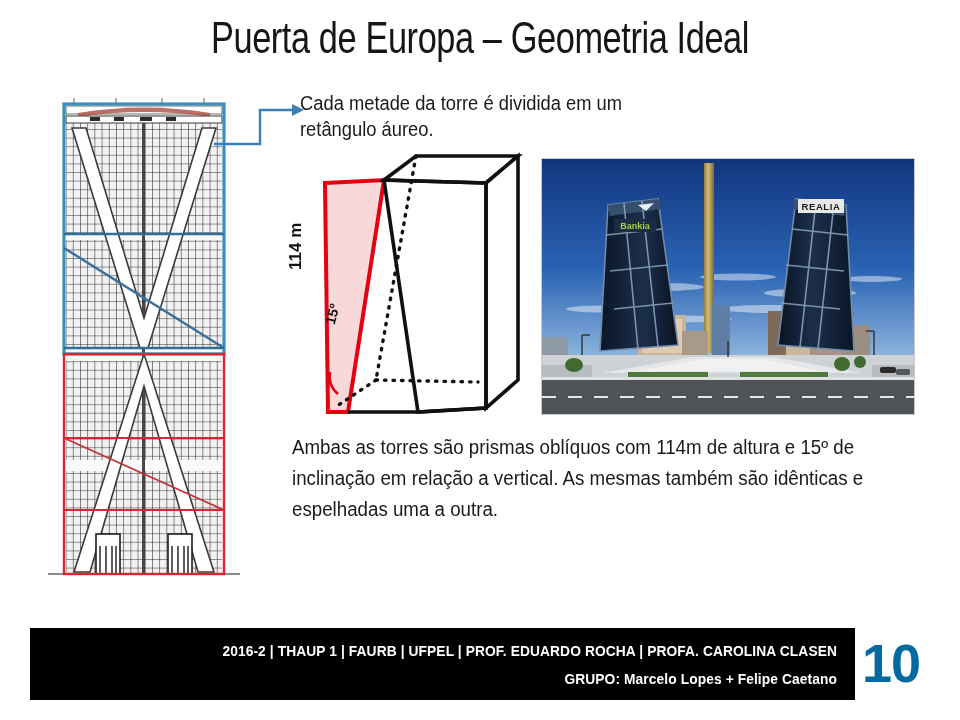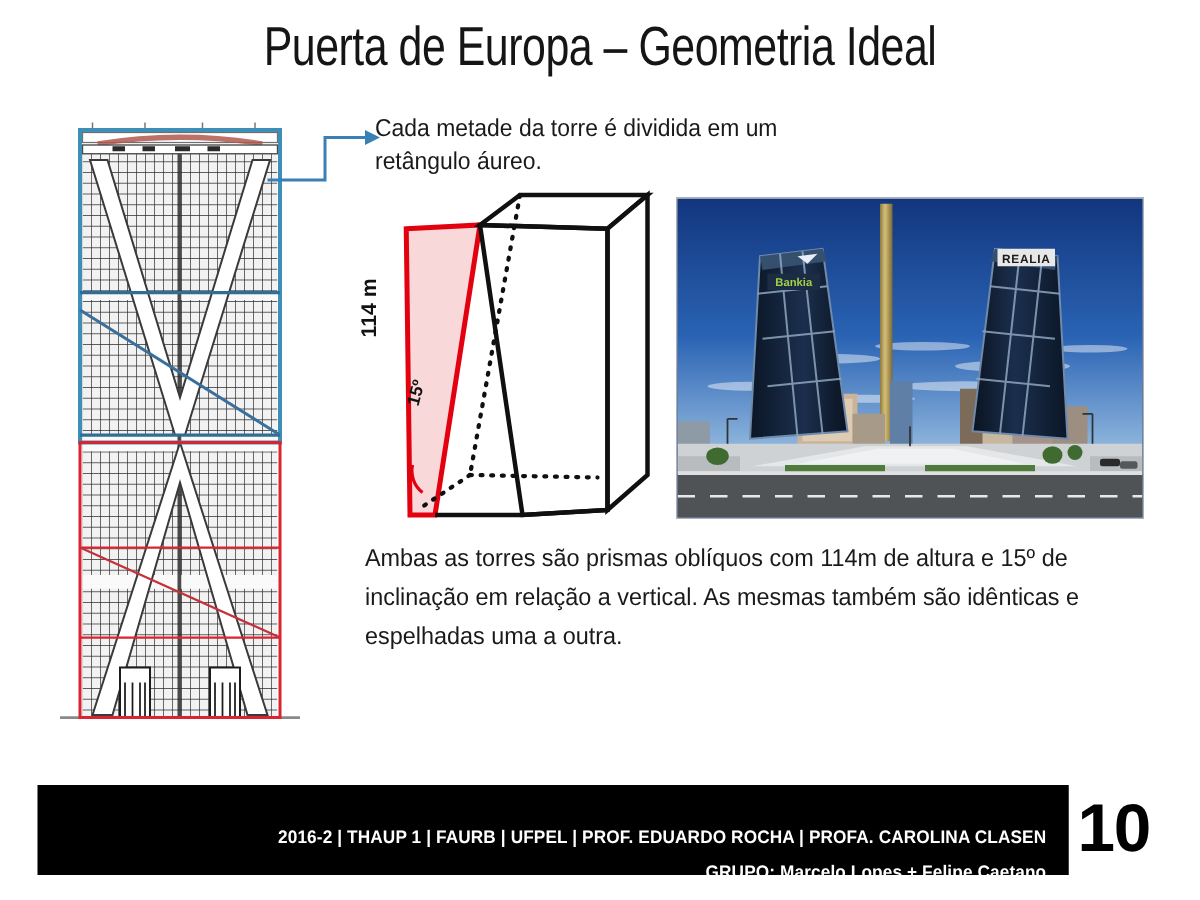--- a/index.html
+++ b/index.html
@@ -126,41 +126,41 @@
   
   #footer-bar {
     position: absolute;
     left: 30px;
     top: 628px;
     width: 825px;
     height: 72px;
     background: #000000;
     color: #ffffff;
     box-sizing: border-box;
-    padding: 28px 18px 0 0;
+    padding: 9px 18px 0 0;
     text-align: right;
   }
   .footer-line {
     font-size: 14.5px;
     font-weight: 700;
     line-height: 28px;
     letter-spacing: 0.1px;
     white-space: nowrap;
     transform: scaleX(0.95);
     transform-origin: right top;
   }
   #page-number {
     position: absolute;
     left: 862px;
     top: 628px;
     width: 80px;
     height: 72px;
     font-size: 54px;
     font-weight: 700;
-    color: #000000;
+    color: #0369a1;
     line-height: 70px;
     text-align: left;
     letter-spacing: -1px;
   }
 </style>
 </head>
 <body>
 
 <div id="slide-title">Puerta de Europa – Geometria Ideal</div>
 

